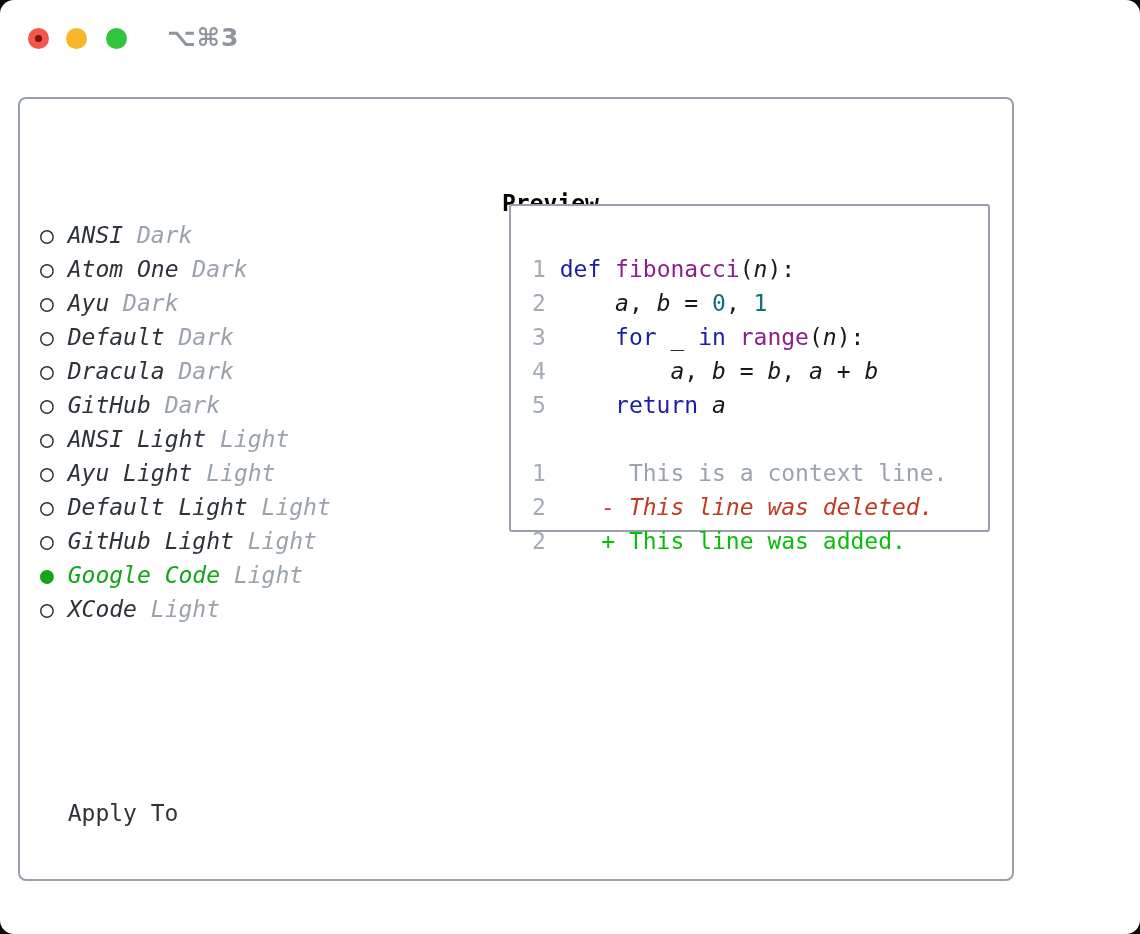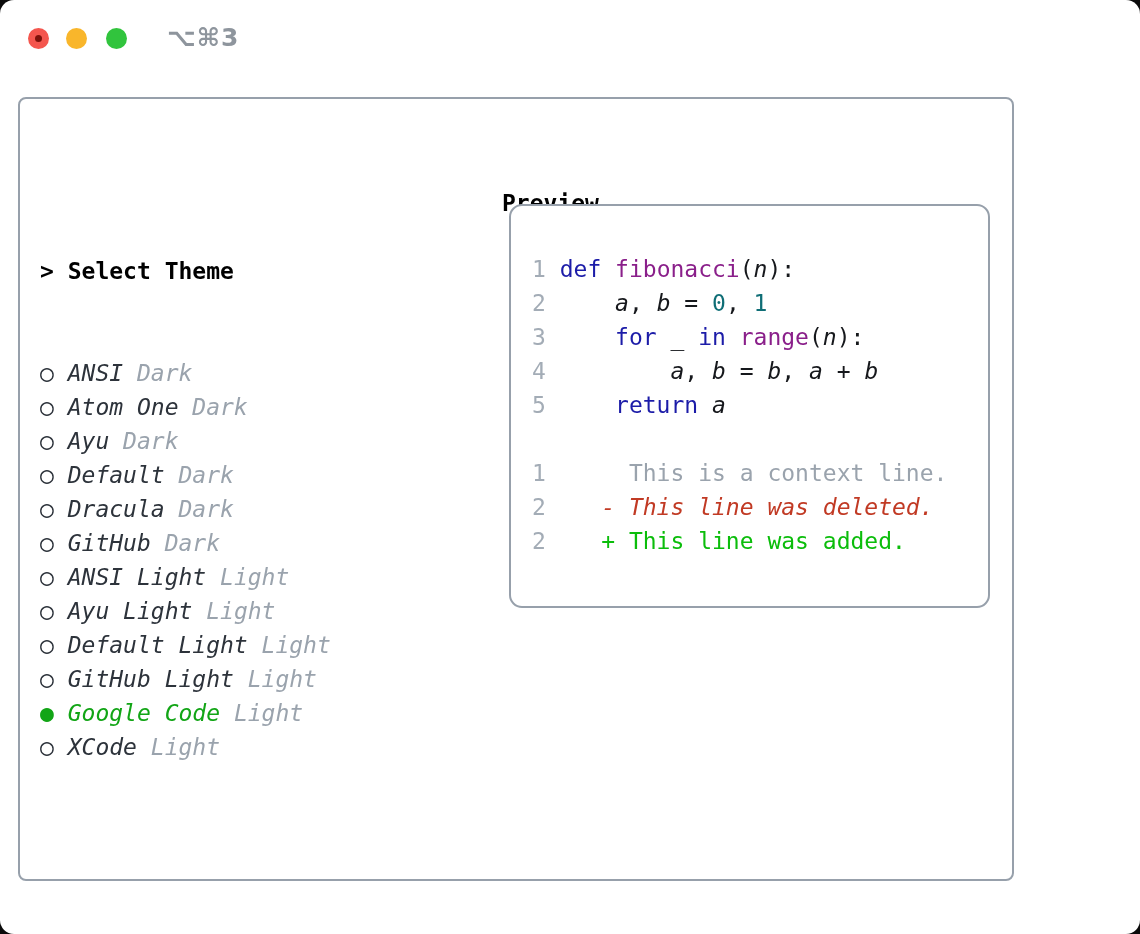--- a/index.html
+++ b/index.html
@@ -37,22 +37,22 @@
   .row{height:34px;}
   .marker{color:var(--c-text);}
   .item-name{color:var(--c-text);font-style:italic;}
   .selected .marker,.selected .item-name,.selected .item-label{color:var(--c-green);}
   .variant{color:var(--c-muted);font-style:italic;}
   .indent2{padding-left:2ch;}
   .gap{height:34px;}
   
   #preview-hdr{position:absolute;left:482px;top:51px;}
   #previewbox{
-    position:absolute;left:489px;top:105px;width:481px;height:404px;
-    border:2px solid var(--c-border);border-radius:13px;background:#fff;
+    position:absolute;left:489px;top:105px;width:481px;height:328px;
+    border:2px solid var(--c-border);border-radius:3px;background:#fff;
   }
   #code{position:absolute;left:21px;top:46px;}
   .ln{display:inline-block;width:2ch;color:var(--c-ln);}
   .tok-pln{color:#16181c;}
   .tok-kwd{color:var(--c-kwd);}
   .tok-fn{color:var(--c-fn);}
   .tok-num{color:var(--c-num);}
   .tok-var{color:#16181c;font-style:italic;}
   .tok-ctx{color:var(--c-muted);margin-top:24px;}
   .tok-del{color:var(--c-del);font-style:italic;}
@@ -66,23 +66,23 @@
   <div class="traffic tl-red">
       <span class="dot"></span>
     </div>
   <div class="traffic tl-yellow"></div>
   <div class="traffic tl-green"></div>
   <div class="titletext">⌥⌘3</div>
 
   <div id="mainbox">
 
     <div id="left-col" class="mono">
-      <div class="row hdr"><span>&gt; </span><span>Select Theme</span></div>
       <div id="theme-list"><div class="row theme-item"><span class="marker">○</span><span class="item-name"> ANSI</span><span class="variant"> Dark</span></div><div class="row theme-item"><span class="marker">○</span><span class="item-name"> Atom One</span><span class="variant"> Dark</span></div><div class="row theme-item"><span class="marker">○</span><span class="item-name"> Ayu</span><span class="variant"> Dark</span></div><div class="row theme-item"><span class="marker">○</span><span class="item-name"> Default</span><span class="variant"> Dark</span></div><div class="row theme-item"><span class="marker">○</span><span class="item-name"> Dracula</span><span class="variant"> Dark</span></div><div class="row theme-item"><span class="marker">○</span><span class="item-name"> GitHub</span><span class="variant"> Dark</span></div><div class="row theme-item"><span class="marker">○</span><span class="item-name"> ANSI Light</span><span class="variant"> Light</span></div><div class="row theme-item"><span class="marker">○</span><span class="item-name"> Ayu Light</span><span class="variant"> Light</span></div><div class="row theme-item"><span class="marker">○</span><span class="item-name"> Default Light</span><span class="variant"> Light</span></div><div class="row theme-item"><span class="marker">○</span><span class="item-name"> GitHub Light</span><span class="variant"> Light</span></div><div class="row theme-item selected"><span class="marker">●</span><span class="item-name"> Google Code</span><span class="variant"> Light</span></div><div class="row theme-item"><span class="marker">○</span><span class="item-name"> XCode</span><span class="variant"> Light</span></div></div>
       <div class="gap"></div>
+      <div class="row indent2">Apply To</div>
       
       
       
       
     </div>
 
     <div id="preview-hdr" class="mono hdr">Preview</div>
     <div id="previewbox">
       <div id="code" class="mono"><div class="row code-line"><span class="ln">1</span><span class="tok-kwd">def</span><span class="tok-pln"> </span><span class="tok-fn">fibonacci</span><span class="tok-pln">(</span><span class="tok-var">n</span><span class="tok-pln">):</span></div><div class="row code-line"><span class="ln">2</span><span class="tok-pln">    </span><span class="tok-var">a</span><span class="tok-pln">, </span><span class="tok-var">b</span><span class="tok-pln"> = </span><span class="tok-num">0</span><span class="tok-pln">, </span><span class="tok-num">1</span></div><div class="row code-line"><span class="ln">3</span><span class="tok-pln">    </span><span class="tok-kwd">for</span><span class="tok-pln"> _ </span><span class="tok-kwd">in</span><span class="tok-pln"> </span><span class="tok-fn">range</span><span class="tok-pln">(</span><span class="tok-var">n</span><span class="tok-pln">):</span></div><div class="row code-line"><span class="ln">4</span><span class="tok-pln">        </span><span class="tok-var">a</span><span class="tok-pln">, </span><span class="tok-var">b</span><span class="tok-pln"> = </span><span class="tok-var">b</span><span class="tok-pln">, </span><span class="tok-var">a</span><span class="tok-pln"> + </span><span class="tok-var">b</span></div><div class="row code-line"><span class="ln">5</span><span class="tok-pln">    </span><span class="tok-kwd">return</span><span class="tok-pln"> </span><span class="tok-var">a</span></div><div class="row code-line"><span class="ln"></span></div><div class="row code-line"><span class="ln">1</span><span class="tok-ctx">     This is a context line.</span></div><div class="row code-line"><span class="ln">2</span><span class="tok-pln">   </span><span class="tok-del">- This line was deleted.</span></div><div class="row code-line"><span class="ln">2</span><span class="tok-pln">   </span><span class="tok-add">+ This line was added.</span></div></div>
     </div>

